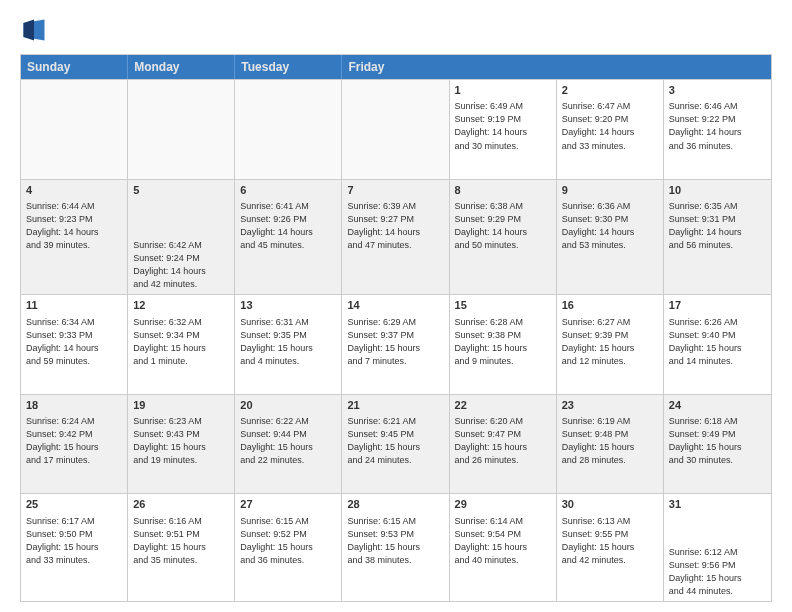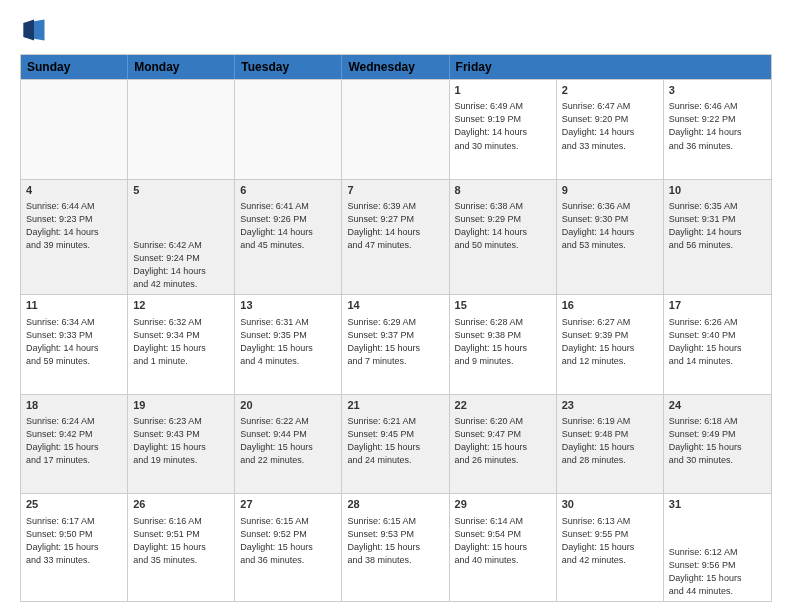--- a/index.html
+++ b/index.html
@@ -60,21 +60,21 @@
       display: flex;
       flex-direction: column;
       border: 1px solid #ccc;
     }
     .cal-header-row {
       display: grid;
       grid-template-columns: repeat(7, 1fr);
       background: #3579c0;
     }
     .cal-header-cell {
-      color: #000000;
+      color: #e5e5e5;
       font-weight: bold;
       font-size: 12px;
       padding: 5px 6px;
       text-align: left;
       border-right: 1px solid #5a97d4;
     }
     .cal-header-cell:last-child { border-right: none; }
     .cal-body {
       flex: 1;
       display: flex;
@@ -130,21 +130,20 @@
       <div class="month-title"></div>
       <div class="location-title"></div>
     </div>
   </div>
 
   <div class="calendar">
     <div class="cal-header-row">
     <div class="cal-header-cell">Sunday</div>
         <div class="cal-header-cell">Monday</div>
         <div class="cal-header-cell">Tuesday</div>
-        <div class="cal-header-cell">Wednesday</div>
         <div class="cal-header-cell">Friday</div>
       </div>
     <div class="cal-body">
     <div class="cal-row">
           <div class="cal-cell empty"></div>
           <div class="cal-cell empty"></div>
           <div class="cal-cell empty"></div>
           <div class="cal-cell empty"></div>
           <div class="cal-cell">
             <span class="day-num">1</span>

